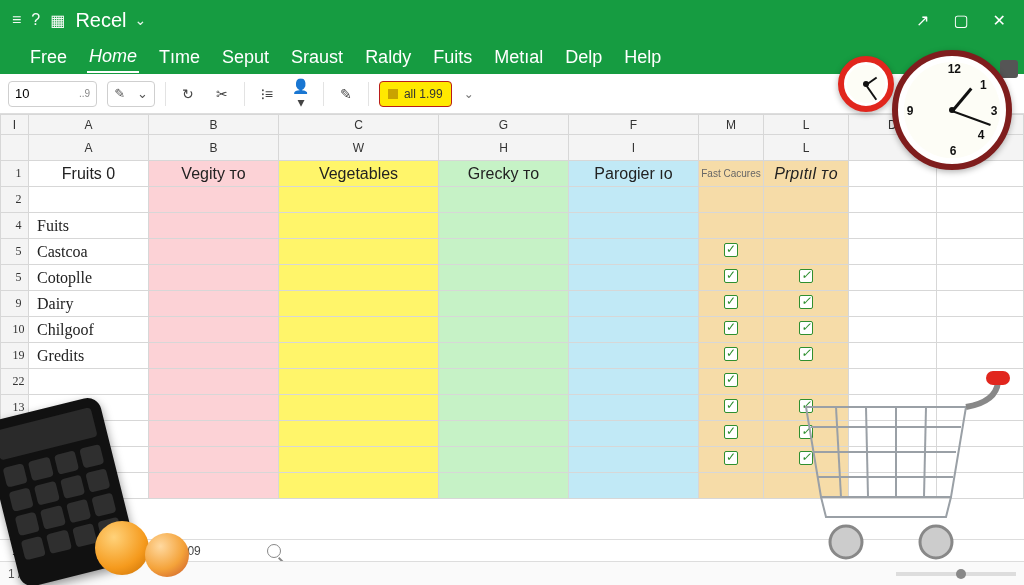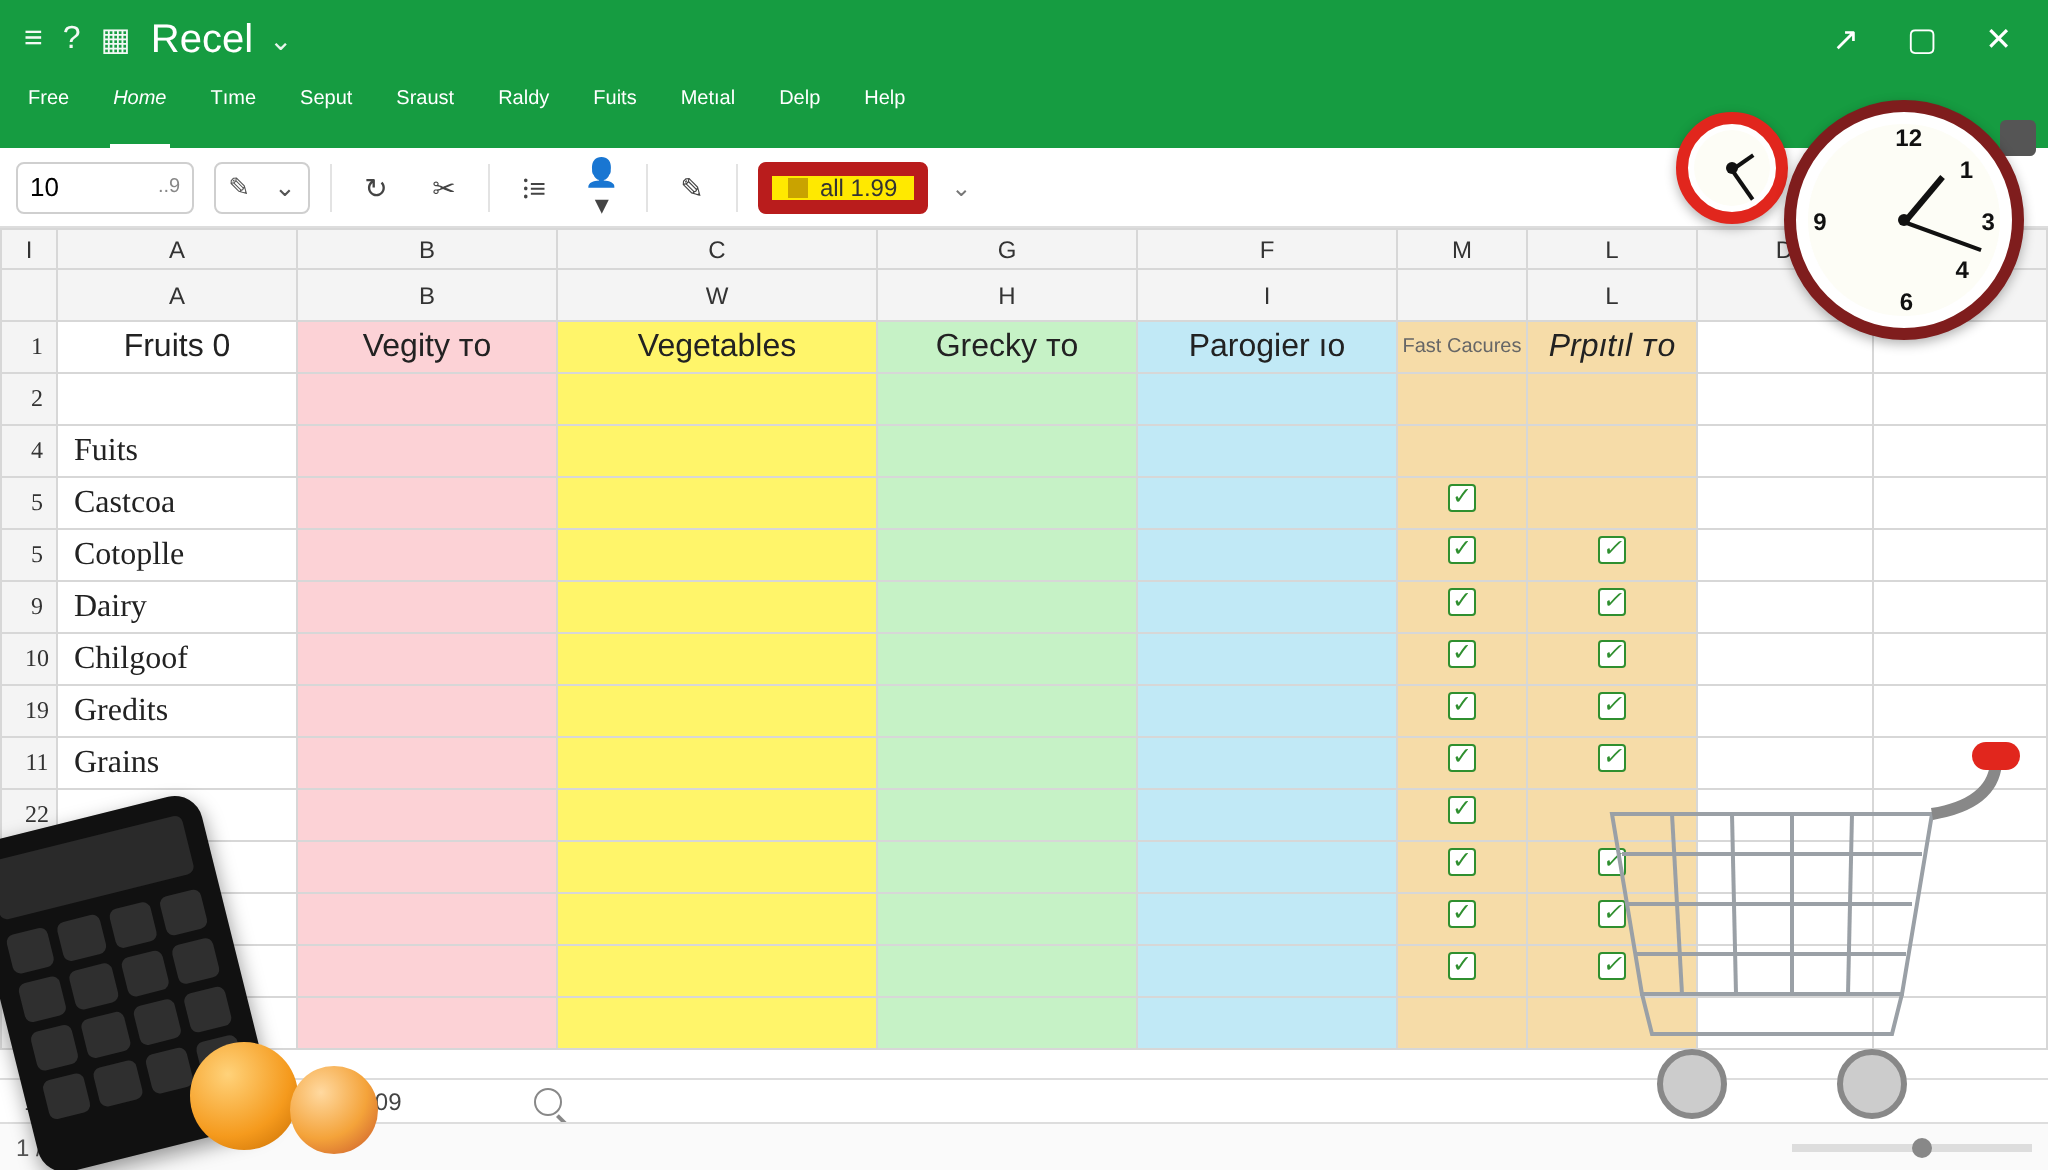--- a/index.html
+++ b/index.html
@@ -10,33 +10,33 @@
   .titlebar .left-icons { display: flex; align-items: center; gap: 10px; margin-left: 6px; }
   .titlebar .left-icons span { font-size: 16px; opacity: .95; }
   .titlebar .app-name { margin-left: 10px; font-size: 20px; color: #fff; }
   .titlebar .doc-name { margin-left: 6px; font-size: 22px; color: #d5ff4a; font-weight: 500; }
   .titlebar .chev { margin-left: 8px; font-size: 14px; opacity: .9; }
   .titlebar .spacer { flex: 1; }
   .titlebar .win-controls { display: flex; gap: 24px; margin-right: 12px; }
   .titlebar .win-controls span { font-size: 16px; }
 
   
-  .ribbon-tabs { height: 34px; background: #169c41; display: flex; padding-left: 12px; gap: 18px; color: #fff; font-size: 10px; }
+  .ribbon-tabs { height: 34px; background: #169c41; display: flex; align-items: center; padding-left: 28px; gap: 18px; color: #fff; font-size: 18px; }
   .ribbon-tabs .tab { padding: 4px 2px; cursor: pointer; }
   .ribbon-tabs .tab.active { border-bottom: 2px solid #fff; font-style: italic; }
 
   
   .toolbar { height: 40px; background: #fff; border-bottom: 1px solid #ddd; display: flex; align-items: center; padding: 0 8px; gap: 10px; }
   .toolbar .fontsize-box { display:flex; align-items:center; border:1px solid #cfcfcf; border-radius:4px; height:26px; }
   .toolbar .fontsize-box input { width:70px; border:none; outline:none; font-size:13px; padding:0 6px; }
   .toolbar .fontsize-box .super { font-size:10px; color:#888; padding-right:6px; }
   .toolbar .drop { border:1px solid #cfcfcf; border-radius:4px; height:26px; display:flex; align-items:center; padding:0 6px; gap:12px; font-size:13px; color:#555;}
   .toolbar .iconbtn { width:24px; text-align:center; color:#444; font-size:14px; }
   .toolbar .sep { width:1px; height:24px; background:#e3e3e3; }
-  .toolbar .pill { background:#ffe900; border:7px solid #b91c1c; border-radius:4px; height:26px; display:flex; align-items:center; gap:6px; padding:0 8px; font-size:12px; color:#333;}
+  .toolbar .pill { background:#ffe900; border:1px solid #b91c1c; border-radius:4px; height:26px; display:flex; align-items:center; gap:6px; padding:0 8px; font-size:12px; color:#333;}
   .toolbar .pill .sq { width:10px; height:10px; background:#c9a300; display:inline-block;}
   .toolbar .pill-chev { color:#777; font-size:12px; margin-left:2px;}
 
   
   .sheet-wrap { position: relative; height: calc(585px - 40px - 34px - 40px - 24px); overflow: hidden;}
   table.sheet { border-collapse: collapse; width: 100%; table-layout: fixed; }
   table.sheet th, table.sheet td { border: 1px solid #d7d7d7; height: 26px; font-size: 14px; }
   table.sheet thead th { background:#f4f4f4; font-weight:400; color:#333; font-size:12px; text-align:center; }
   table.sheet thead tr:first-child th { height:20px; }
   table.sheet .rowhead { width:28px; background:#f4f4f4; text-align:center; font-size:12px; color:#333;}
@@ -269,32 +269,20 @@
           <td class="cB"></td>
           <td class="cC"></td>
           <td class="cD"></td>
           <td class="cE"></td>
           <td class="cF center"><span class="chk"></span></td>
           <td class="cG center"><span class="chk"></span></td>
           <td></td>
           <td></td>
         </tr>
         <tr>
-          <td class="rowhead">11</td>
-          <td class="cA">Grains</td>
-          <td class="cB"></td>
-          <td class="cC"></td>
-          <td class="cD"></td>
-          <td class="cE"></td>
-          <td class="cF center"><span class="chk"></span></td>
-          <td class="cG center"><span class="chk"></span></td>
-          <td></td>
-          <td></td>
-        </tr>
-        <tr>
           <td class="rowhead">22</td>
           <td class="cA"></td>
           <td class="cB"></td>
           <td class="cC"></td>
           <td class="cD"></td>
           <td class="cE"></td>
           <td class="cF center"><span class="chk"></span></td>
           <td class="cG center"></td>
           <td></td>
           <td></td>

